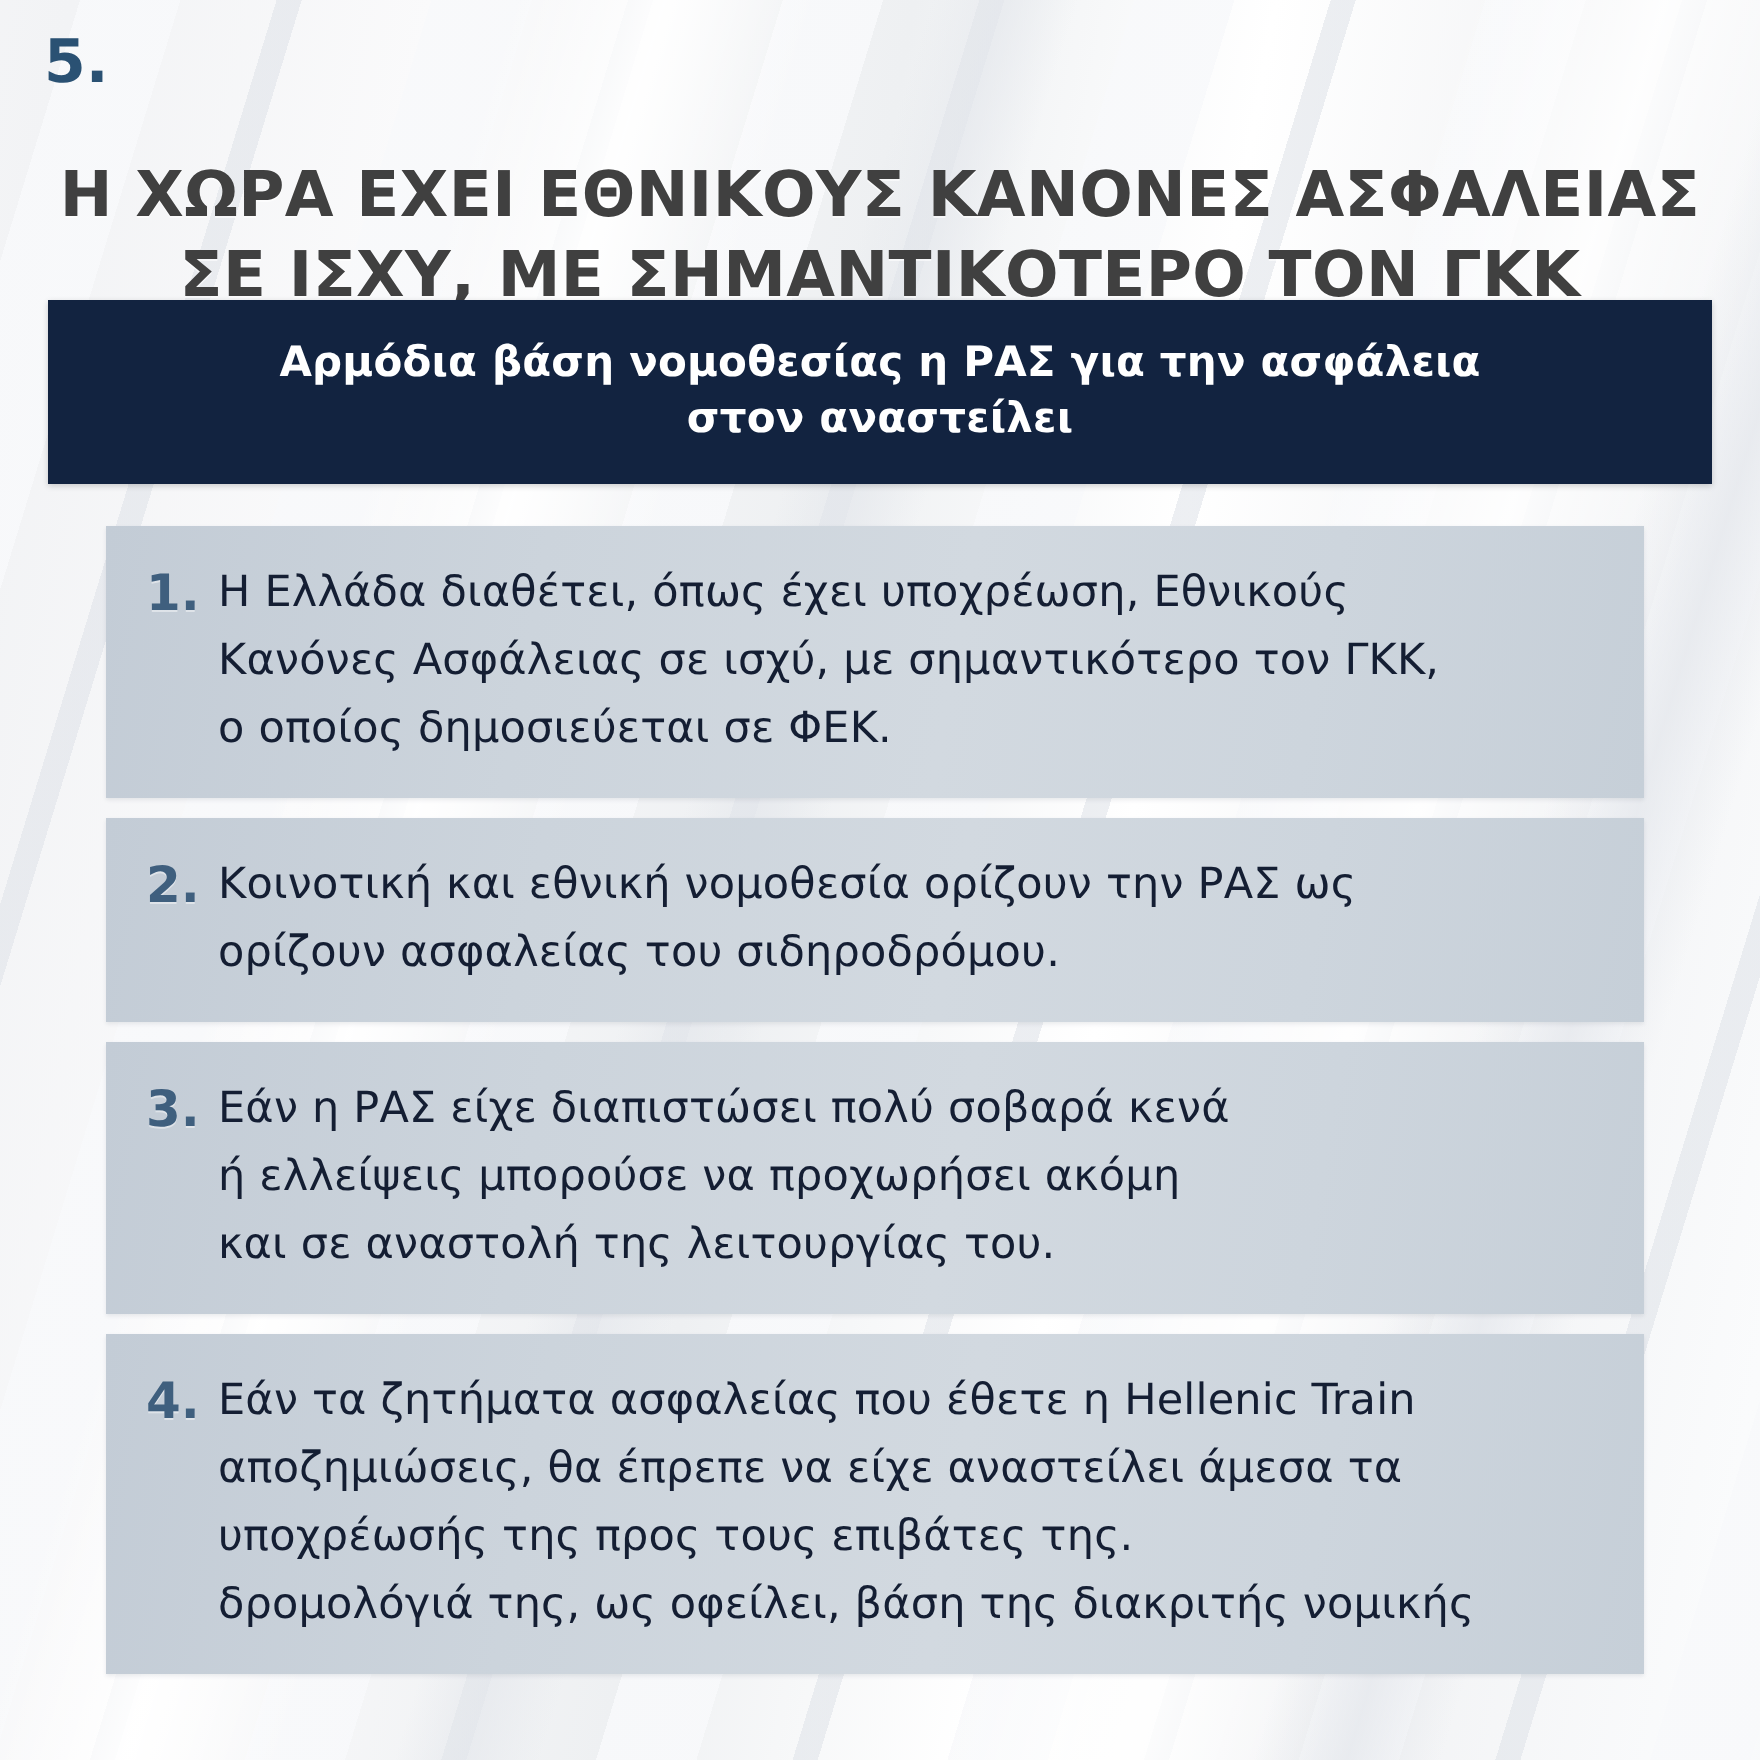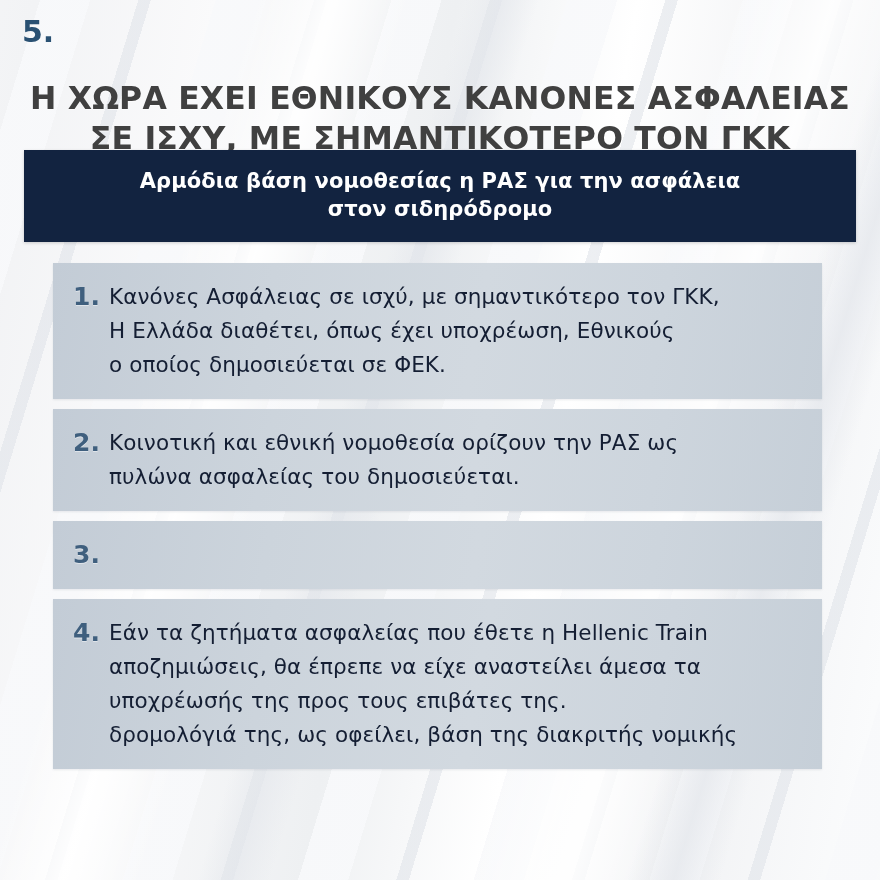--- a/index.html
+++ b/index.html
@@ -203,45 +203,50 @@
     <div id="slide-number">5.</div>
 
     <h1 id="page-title">
       <span class="tline">Η ΧΩΡΑ ΕΧΕΙ ΕΘΝΙΚΟΥΣ ΚΑΝΟΝΕΣ ΑΣΦΑΛΕΙΑΣ</span>
       <span class="tline">ΣΕ ΙΣΧΥ, ΜΕ ΣΗΜΑΝΤΙΚΟΤΕΡΟ ΤΟΝ ΓΚΚ</span>
     </h1>
 
     <div id="header-banner">
       <div id="banner-text">
         <span class="bline">Αρμόδια βάση νομοθεσίας η ΡΑΣ για την ασφάλεια</span>
-        <span class="bline">στον σιδηρόδρομο</span>
+        <span class="bline">στον αναστείλει</span>
       </div>
     </div>
 
     <div id="items">
 
       <div class="item-card">
         <div class="item-number">1.</div>
         <div class="item-text">
+          <span class="line">Η Ελλάδα διαθέτει, όπως έχει υποχρέωση, Εθνικούς</span>
           <span class="line">Κανόνες Ασφάλειας σε ισχύ, με σημαντικότερο τον ΓΚΚ,</span>
-          <span class="line">Η Ελλάδα διαθέτει, όπως έχει υποχρέωση, Εθνικούς</span>
           <span class="line">ο οποίος δημοσιεύεται σε ΦΕΚ.</span>
         </div>
       </div>
 
       <div class="item-card">
         <div class="item-number">2.</div>
         <div class="item-text">
           <span class="line">Κοινοτική και εθνική νομοθεσία ορίζουν την ΡΑΣ ως</span>
-          <span class="line">πυλώνα ασφαλείας του δημοσιεύεται.</span>
+          <span class="line">ορίζουν ασφαλείας του σιδηροδρόμου.</span>
         </div>
       </div>
 
       <div class="item-card">
         <div class="item-number">3.</div>
+        <div class="item-text">
+          <span class="line">Εάν η ΡΑΣ είχε διαπιστώσει πολύ σοβαρά κενά</span>
+          <span class="line">ή ελλείψεις μπορούσε να προχωρήσει ακόμη</span>
+          <span class="line">και σε αναστολή της λειτουργίας του.</span>
+        </div>
       </div>
 
       <div class="item-card">
         <div class="item-number">4.</div>
         <div class="item-text">
           <span class="line">Εάν τα ζητήματα ασφαλείας που έθετε η Hellenic Train</span>
           <span class="line">αποζημιώσεις, θα έπρεπε να είχε αναστείλει άμεσα τα</span>
           <span class="line">υποχρέωσής της προς τους επιβάτες της.</span>
           <span class="line">δρομολόγιά της, ως οφείλει, βάση της διακριτής νομικής</span>
         </div>

